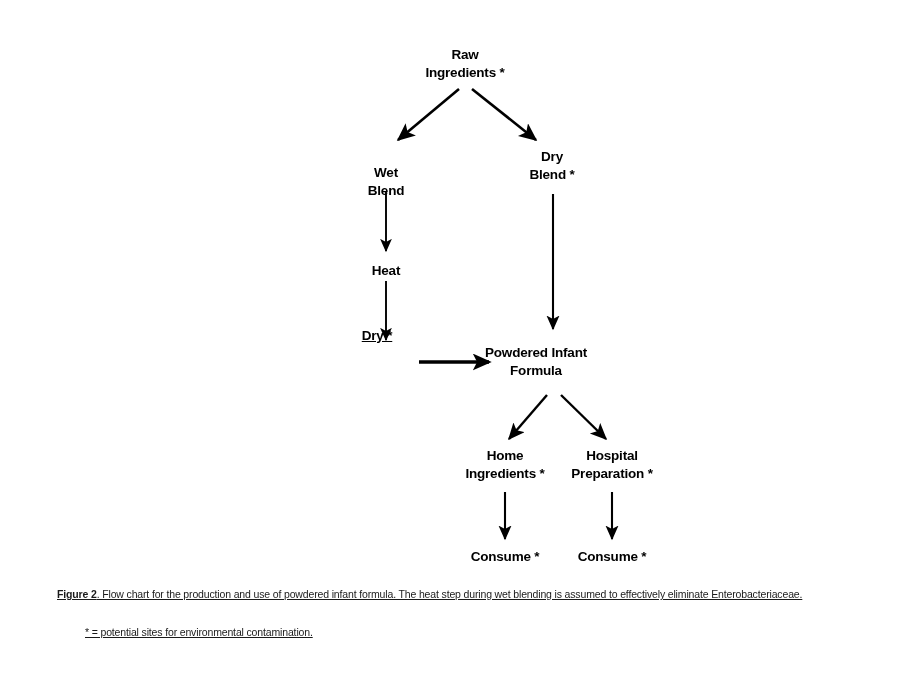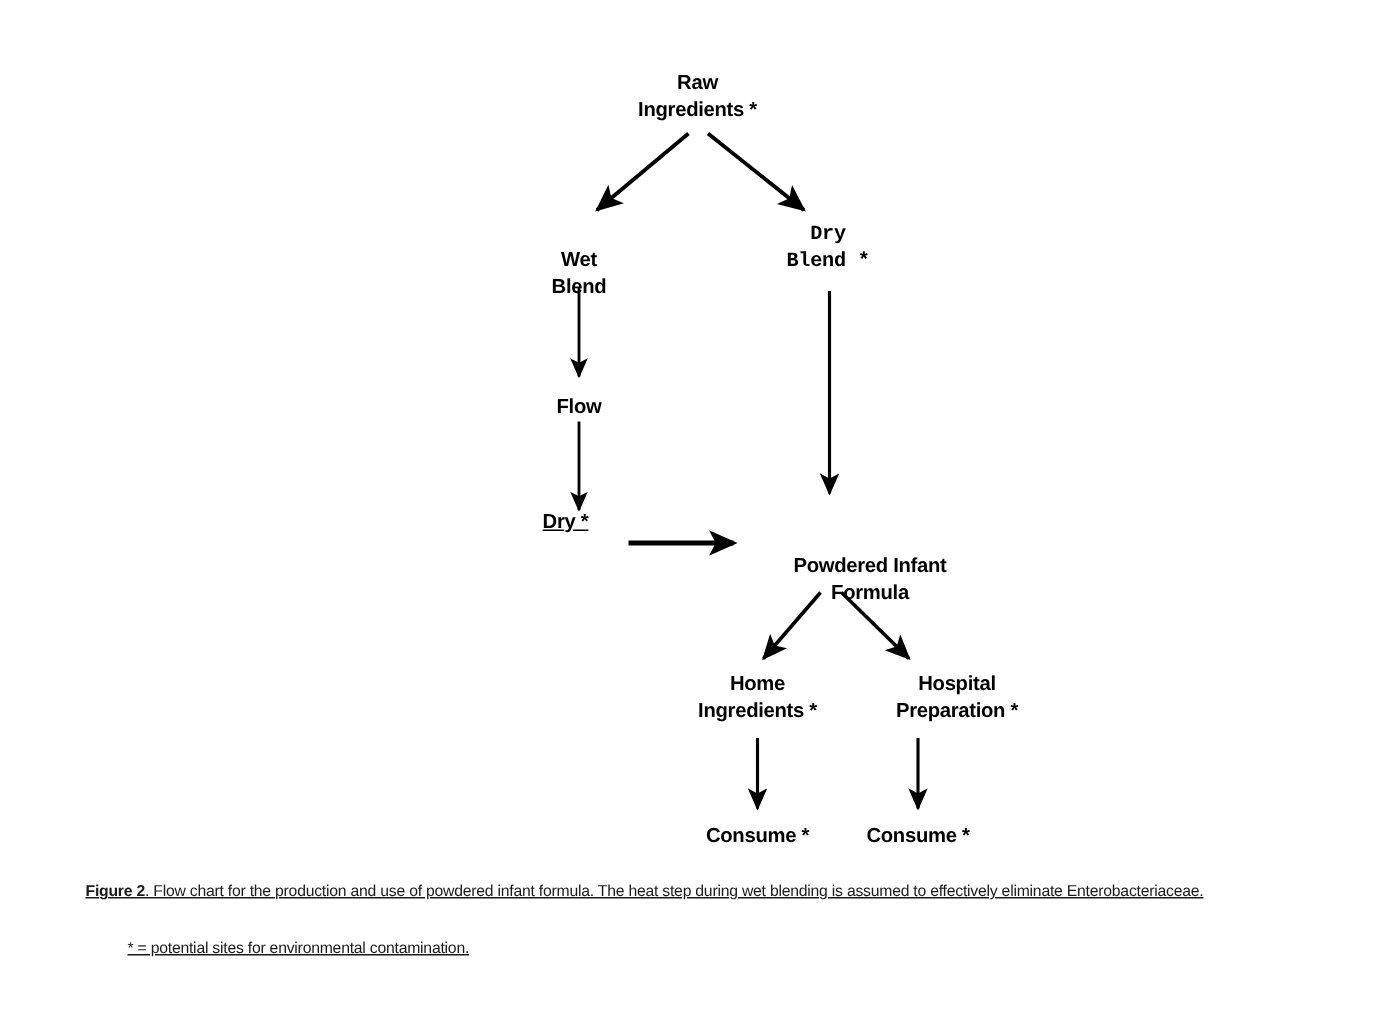--- a/index.html
+++ b/index.html
@@ -117,34 +117,34 @@
 
       <line x1="612" y1="492" x2="612" y2="539" stroke="#000000" stroke-width="2.1" marker-end="url(#ah)"></line>
     </svg>
 
     <div class="node" style="left:465px; top:46px;">Raw
 Ingredients *</div>
 
     <div class="node" style="left:386px; top:148px;margin-top:16px;">Wet
 Blend</div>
 
-    <div class="node" style="left:552px; top:148px;font-family:Liberation Mono, monospace;">Dry
+    <div class="node" style="left:552px; top:148px;">Dry
 Blend *</div>
 
-    <div class="node" style="left:386px; top:262px;">Flow</div>
+    <div class="node" style="left:386px; top:262px;">Heat</div>
 
-    <div class="node" style="left:377px; top:339px;text-decoration:underline;">Dry *</div>
+    <div class="node" style="left:377px; top:327px;text-decoration:underline;">Dry *</div>
 
-    <div class="node" style="left:580px; top:344px;margin-top:24px;">Powdered Infant
+    <div class="node" style="left:536px; top:344px;">Powdered Infant
 Formula</div>
 
     <div class="node" style="left:505px; top:447px;">Home
 Ingredients *</div>
 
-    <div class="node" style="left:638px; top:447px;">Hospital
+    <div class="node" style="left:612px; top:447px;">Hospital
 Preparation *</div>
 
     <div class="node" style="left:505px; top:548px;">Consume *</div>
 
     <div class="node" style="left:612px; top:548px;">Consume *</div>
 
   </div>
 
   <div id="caption-block">
     <div id="caption-main" class="caption-line"><span class="caption-label">Figure 2</span><span>. Flow chart for the production and use of powdered infant formula. The heat step during wet blending is assumed to effectively eliminate Enterobacteriaceae.</span></div>

